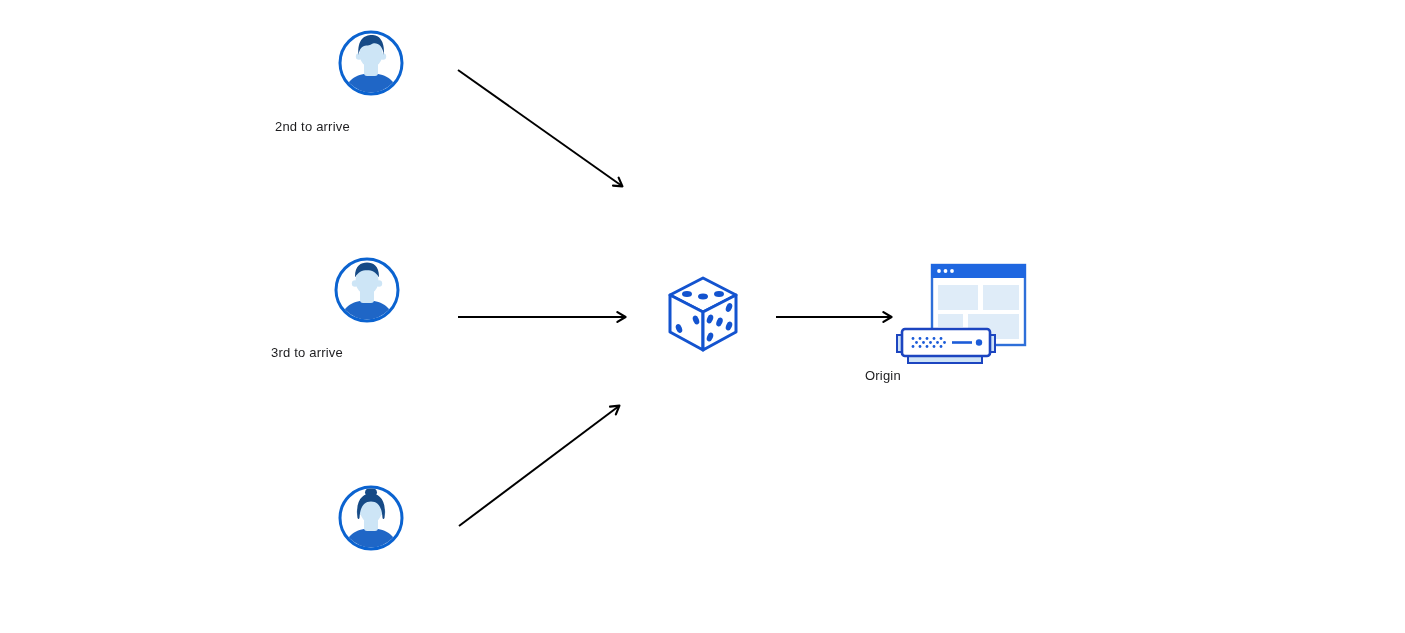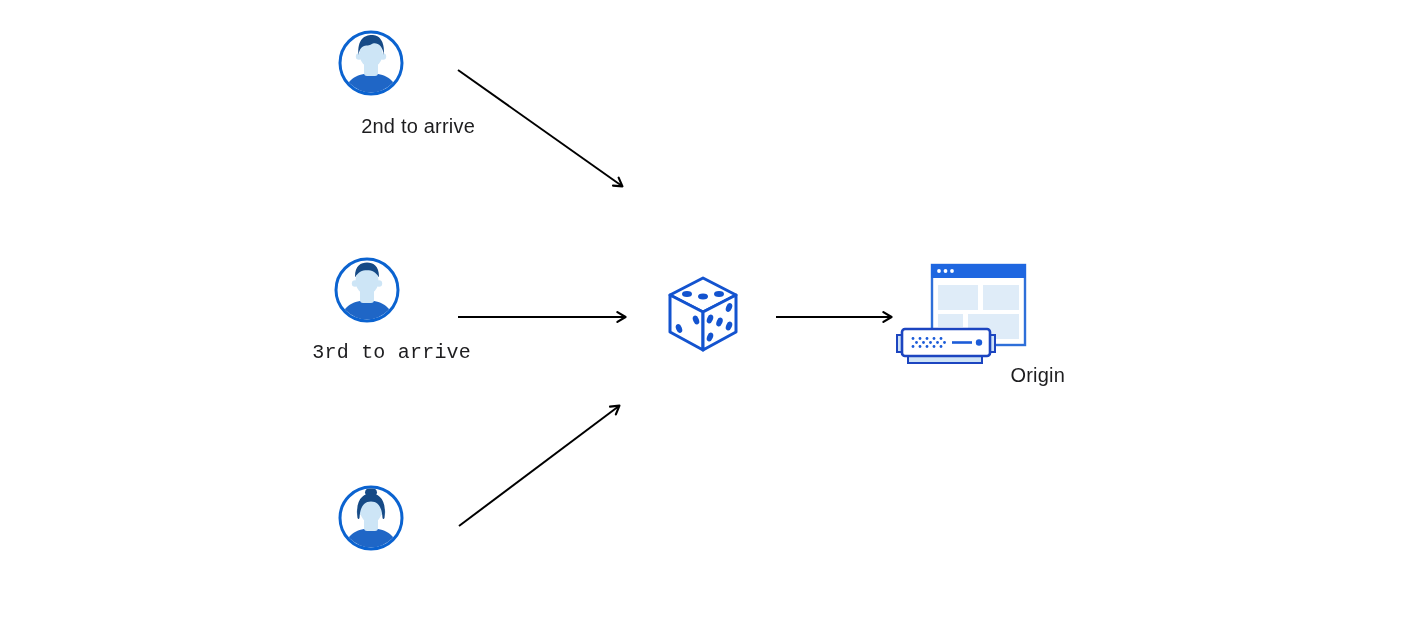--- a/index.html
+++ b/index.html
@@ -9,22 +9,22 @@
     --arrow-black:#000000; --text-color:#1d1d1f; --background:#ffffff;
   }
   html,body{margin:0;padding:0;background:var(--background);}
   .canvas{
     position:relative; width:1405px; height:633px; background:var(--background);
     overflow:hidden; font-family:"Liberation Sans", sans-serif;
   }
   .abs{position:absolute;}
   .arrow-layer{position:absolute; left:0; top:0; width:1405px; height:633px; pointer-events:none;}
   .node-label{
-    position:absolute; width:200px; text-align:right;
-    font-size:20px; line-height:23px; color:var(--text-color); letter-spacing:.2px;
+    position:absolute; width:200px; text-align:left;
+    font-size:13px; line-height:23px; color:var(--text-color); letter-spacing:.2px;
   }
 </style>
 </head>
 <body>
 
 <div class="canvas">
 
   <svg class="arrow-layer" viewBox="0 0 1405 633">
     <defs>
       <marker id="ah" viewBox="0 0 12 12" refX="10" refY="6" markerWidth="13" markerHeight="13" orient="auto" markerUnits="userSpaceOnUse">
@@ -64,21 +64,21 @@
     <circle cx="33" cy="33" r="31" fill="#fff" stroke="var(--ring-blue)" stroke-width="3"></circle>
     <g clip-path="url(#clip-a2)">
       <path d="M5,66 C8,49 19,43.5 33,43.5 C47,43.5 58,49 61,66 Z" fill="var(--shirt-blue)"></path>
       <rect x="26" y="31" width="14" height="15" rx="3" fill="var(--face-blue)"></rect>
       <circle cx="21" cy="26.5" r="3.2" fill="var(--face-blue)"></circle>
       <circle cx="45" cy="26.5" r="3.2" fill="var(--face-blue)"></circle>
       <ellipse cx="33" cy="24" rx="11.5" ry="13.5" fill="var(--face-blue)"></ellipse>
       <path d="M21,19.5 C21,8.5 27,5.5 33,5.5 C39,5.5 45,8.5 45,19.5 L44.6,20 C42,15 38,13.2 33,13.2 C28,13.2 24,15 21.4,20 Z" fill="var(--hair-blue)"></path>
     </g>
   </svg>
-  <div class="node-label" style="left:271px; top:341px;font-family:Liberation Mono, monospace;">3rd to arrive</div>
+  <div class="node-label" style="left:271px; top:341px;">3rd to arrive</div>
 
   <svg class="abs" style="left:338px; top:485px;" width="66" height="66" viewBox="0 0 66 66">
     <defs>
         <clipPath id="clip-a3">
           <circle cx="33" cy="33" r="29.5"></circle>
         </clipPath>
       </defs>
     <circle cx="33" cy="33" r="31" fill="#fff" stroke="var(--ring-blue)" stroke-width="3"></circle>
     <g clip-path="url(#clip-a3)">
       <path d="M5,66 C8,49 19,43.5 33,43.5 C47,43.5 58,49 61,66 Z" fill="var(--shirt-blue)"></path>

